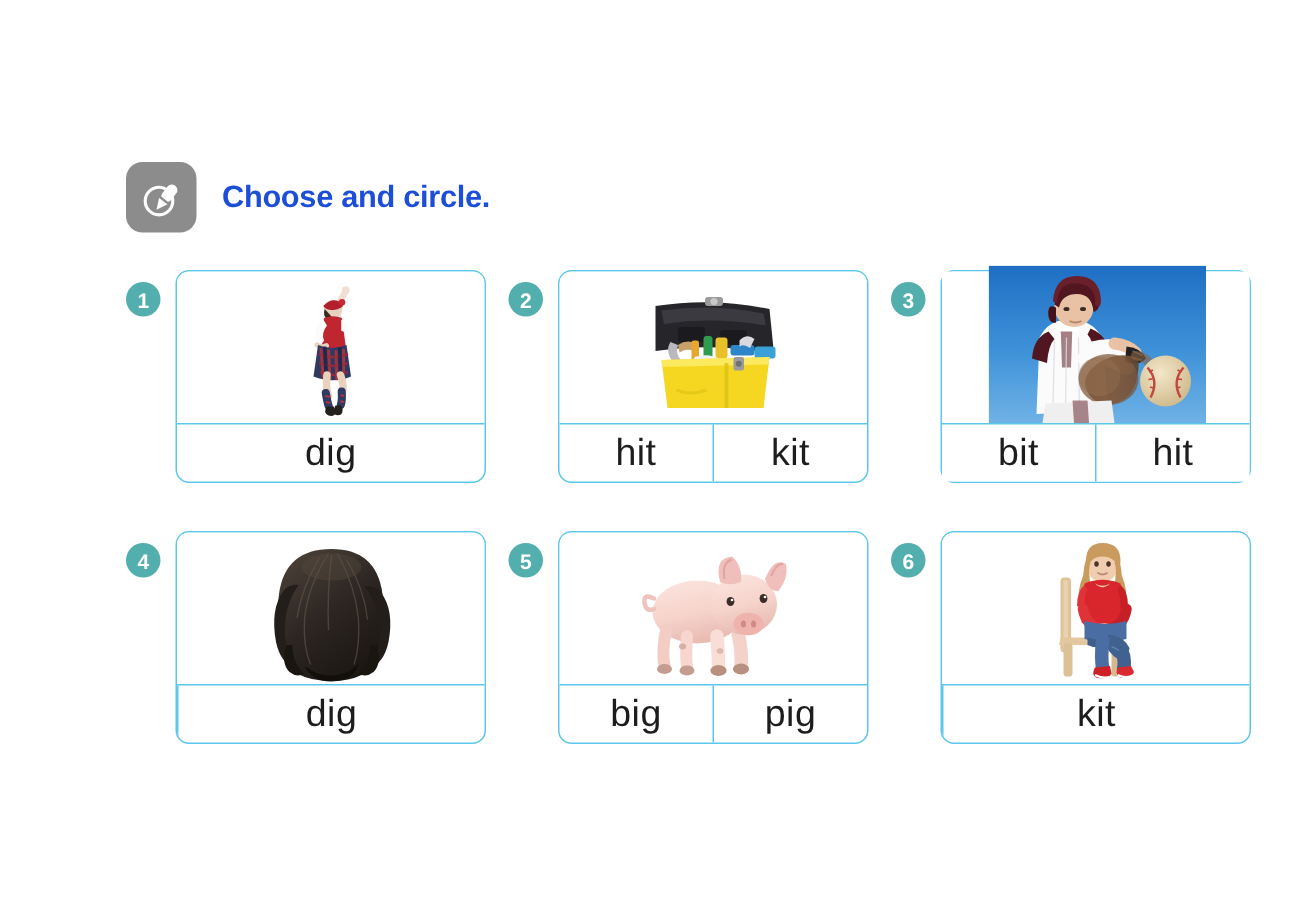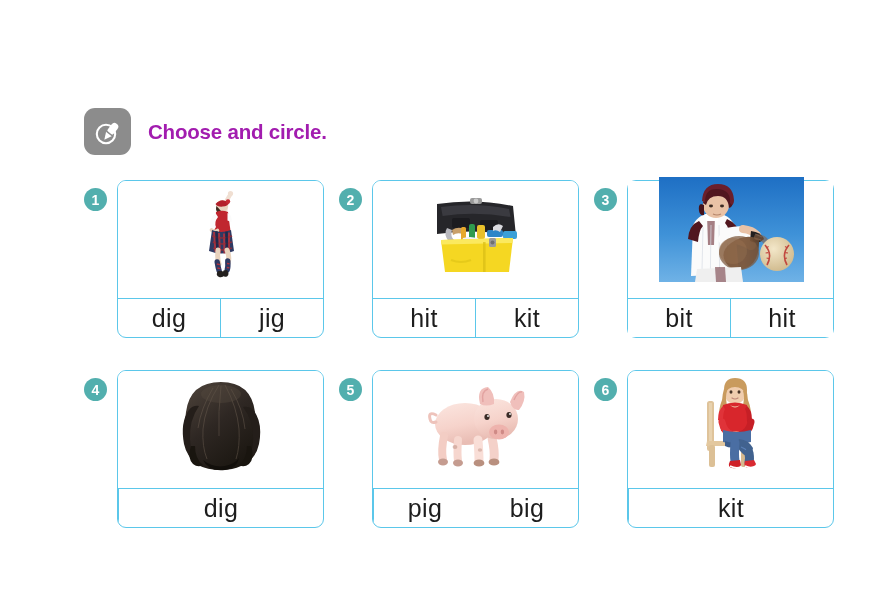--- a/index.html
+++ b/index.html
@@ -31,21 +31,21 @@
     background: #8c8c8c;
     display: flex;
     align-items: center;
     justify-content: center;
     flex: 0 0 auto;
   }
   .task-icon svg { display: block; }
   .header-title {
     font-size: 20.5px;
     font-weight: bold;
-    color: #a21caf;
+    color: #1d4ed8;
     letter-spacing: -0.2px;
     white-space: nowrap;
   }
 
   
   .grid {
     position: absolute;
     left: 84px;
     top: 180px;
     width: 760px;
@@ -102,21 +102,20 @@
     height: 101px;
     display: flex;
     align-items: flex-end;
     justify-content: center;
   }
 
   .words {
     display: flex;
     border-top: 1.6px solid #5bc7ea;
     height: 38px;
-    margin-top: 16px;
   }
   .word {
     flex: 1 1 50%;
     display: flex;
     align-items: center;
     justify-content: center;
     font-size: 25px;
     color: #1d1d1d;
     letter-spacing: 0.3px;
   }
@@ -196,21 +195,20 @@
               <path d="M41.8 75 q0.4 6 -0.6 9" stroke="#2f3a63" stroke-width="5.4" fill="none" stroke-linecap="round"></path>
               <path d="M30.8 78 l3.2 0.6 M31.4 82 l3 0.6 M41 77.5 l2.6 0.4 M40.8 81.5 l2.6 0.4" stroke="#b4323c" stroke-width="1.3"></path>
 
               <path d="M32 85 q-3 4 1 6 q4 1 5 -2 l-1.5 -4z" fill="#23201e"></path>
               <path d="M41 84 q3 4 0 6.5 q-4 1 -5 -2 l1.5 -4z" fill="#23201e"></path>
             </svg>
           </div>
         </div>
         <div class="words">
           <div class="word">dig</div>
-          <div class="word second">jig</div>
         </div>
       </div>
     </div>
 
     <div class="item">
       <div class="badge">2</div>
       <div class="card">
         <div class="pic">
           <div class="pic-inner">
             <svg class="art" width="118" height="88" viewBox="0 0 118 88">
@@ -406,22 +404,22 @@
               <ellipse cx="82.4" cy="48" rx="1.7" ry="2.4" fill="#cf8a86"></ellipse>
 
               <path d="M16 31 q-8 -4 -6 4 q1 5 6 3" stroke="#eec3bb" stroke-width="3" fill="none" stroke-linecap="round"></path>
 
               <ellipse cx="35" cy="63" rx="2.4" ry="2" fill="#caa094" opacity="0.7"></ellipse>
               <ellipse cx="60" cy="66" rx="2.2" ry="1.8" fill="#caa094" opacity="0.6"></ellipse>
             </svg>
           </div>
         </div>
         <div class="words">
+          <div class="word">big</div>
           <div class="word second">pig</div>
-          <div class="word">big</div>
         </div>
       </div>
     </div>
 
     <div class="item">
       <div class="badge">6</div>
       <div class="card">
         <div class="pic">
           <div class="pic-inner">
             <svg class="art" width="84" height="95" viewBox="0 0 84 95">

